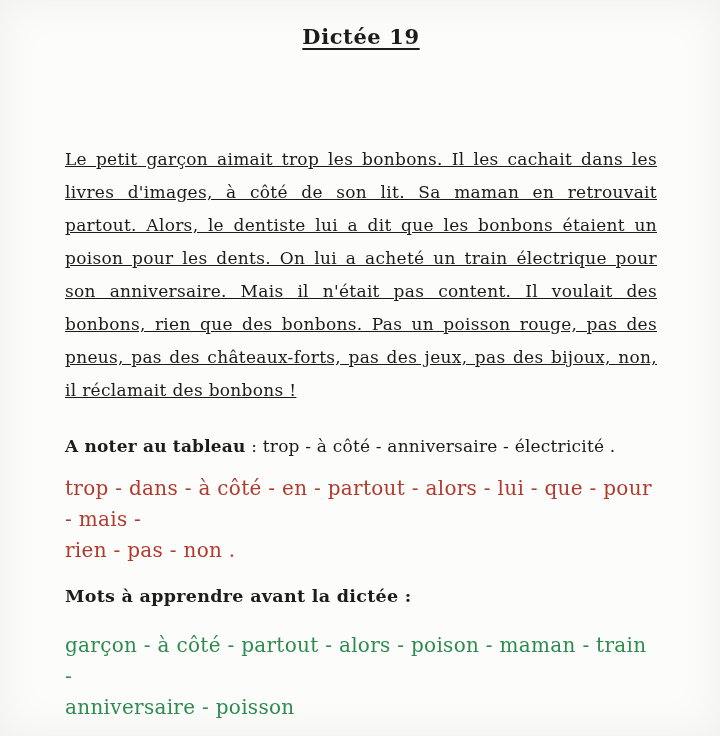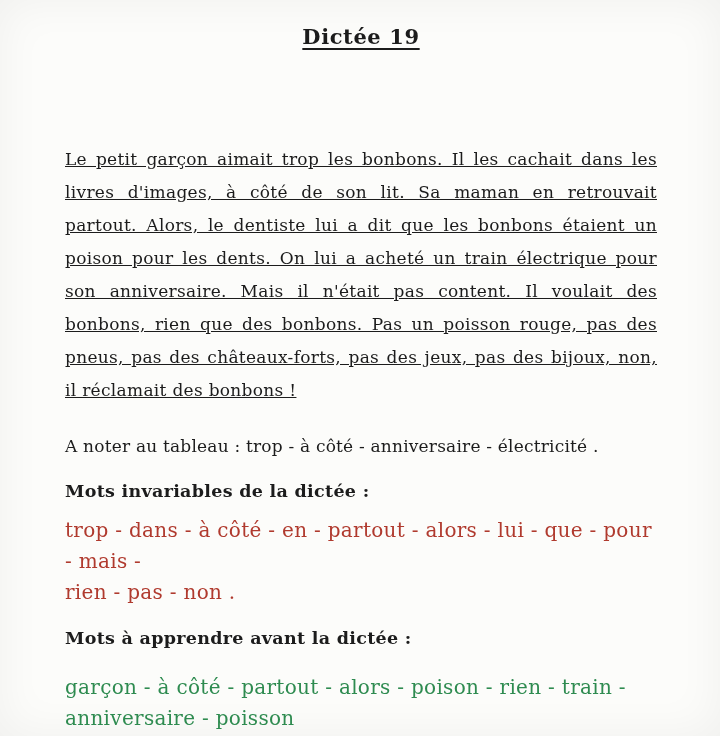--- a/index.html
+++ b/index.html
@@ -43,21 +43,21 @@
   .dline.last {
     text-align-last: left;
   }
   .board-note {
     margin-top: 24px;
     font-size: 17px;
     line-height: 30px;
     letter-spacing: 0.2px;
   }
   .bn-label {
-    font-weight: 400;
+    font-weight: 700;
   }
   .bn-line2 {
     padding-left: 64px;
   }
   .section-heading {
     margin: 18px 0 0 0;
     font-size: 17.5px;
     font-weight: 700;
     letter-spacing: 0.3px;
     line-height: 24px;
@@ -87,25 +87,24 @@
     <div class="dline">son anniversaire. Mais il n'était pas content. Il voulait des</div>
     <div class="dline">bonbons, rien que des bonbons. Pas un poisson rouge, pas des</div>
     <div class="dline">pneus, pas des châteaux-forts, pas des jeux, pas des bijoux, non,</div>
     <div class="dline last">il réclamait des bonbons !</div>
   </div>
 
   <div class="board-note">
     <div class="bn-line1"><span class="bn-label">A noter au tableau</span><span> : trop - à côté - anniversaire - électricité .</span></div>
   </div>
 
-  <h2 class="section-heading">Mots invariables de la dictée :</h2>
   <div class="words red" style="color: rgb(176, 58, 46);">
     <div>trop - dans - à côté - en - partout - alors - lui - que - pour - mais -</div>
     <div>rien - pas - non .</div>
   </div>
 
   <h2 class="section-heading">Mots à apprendre avant la dictée :</h2>
   <div class="words green" style="color: rgb(46, 139, 80);">
-    <div>garçon - à côté - partout - alors - poison - rien - train -</div>
+    <div>garçon - à côté - partout - alors - poison - maman - train -</div>
     <div>anniversaire - poisson</div>
   </div>
 
 </div>
 
 </body></html>

